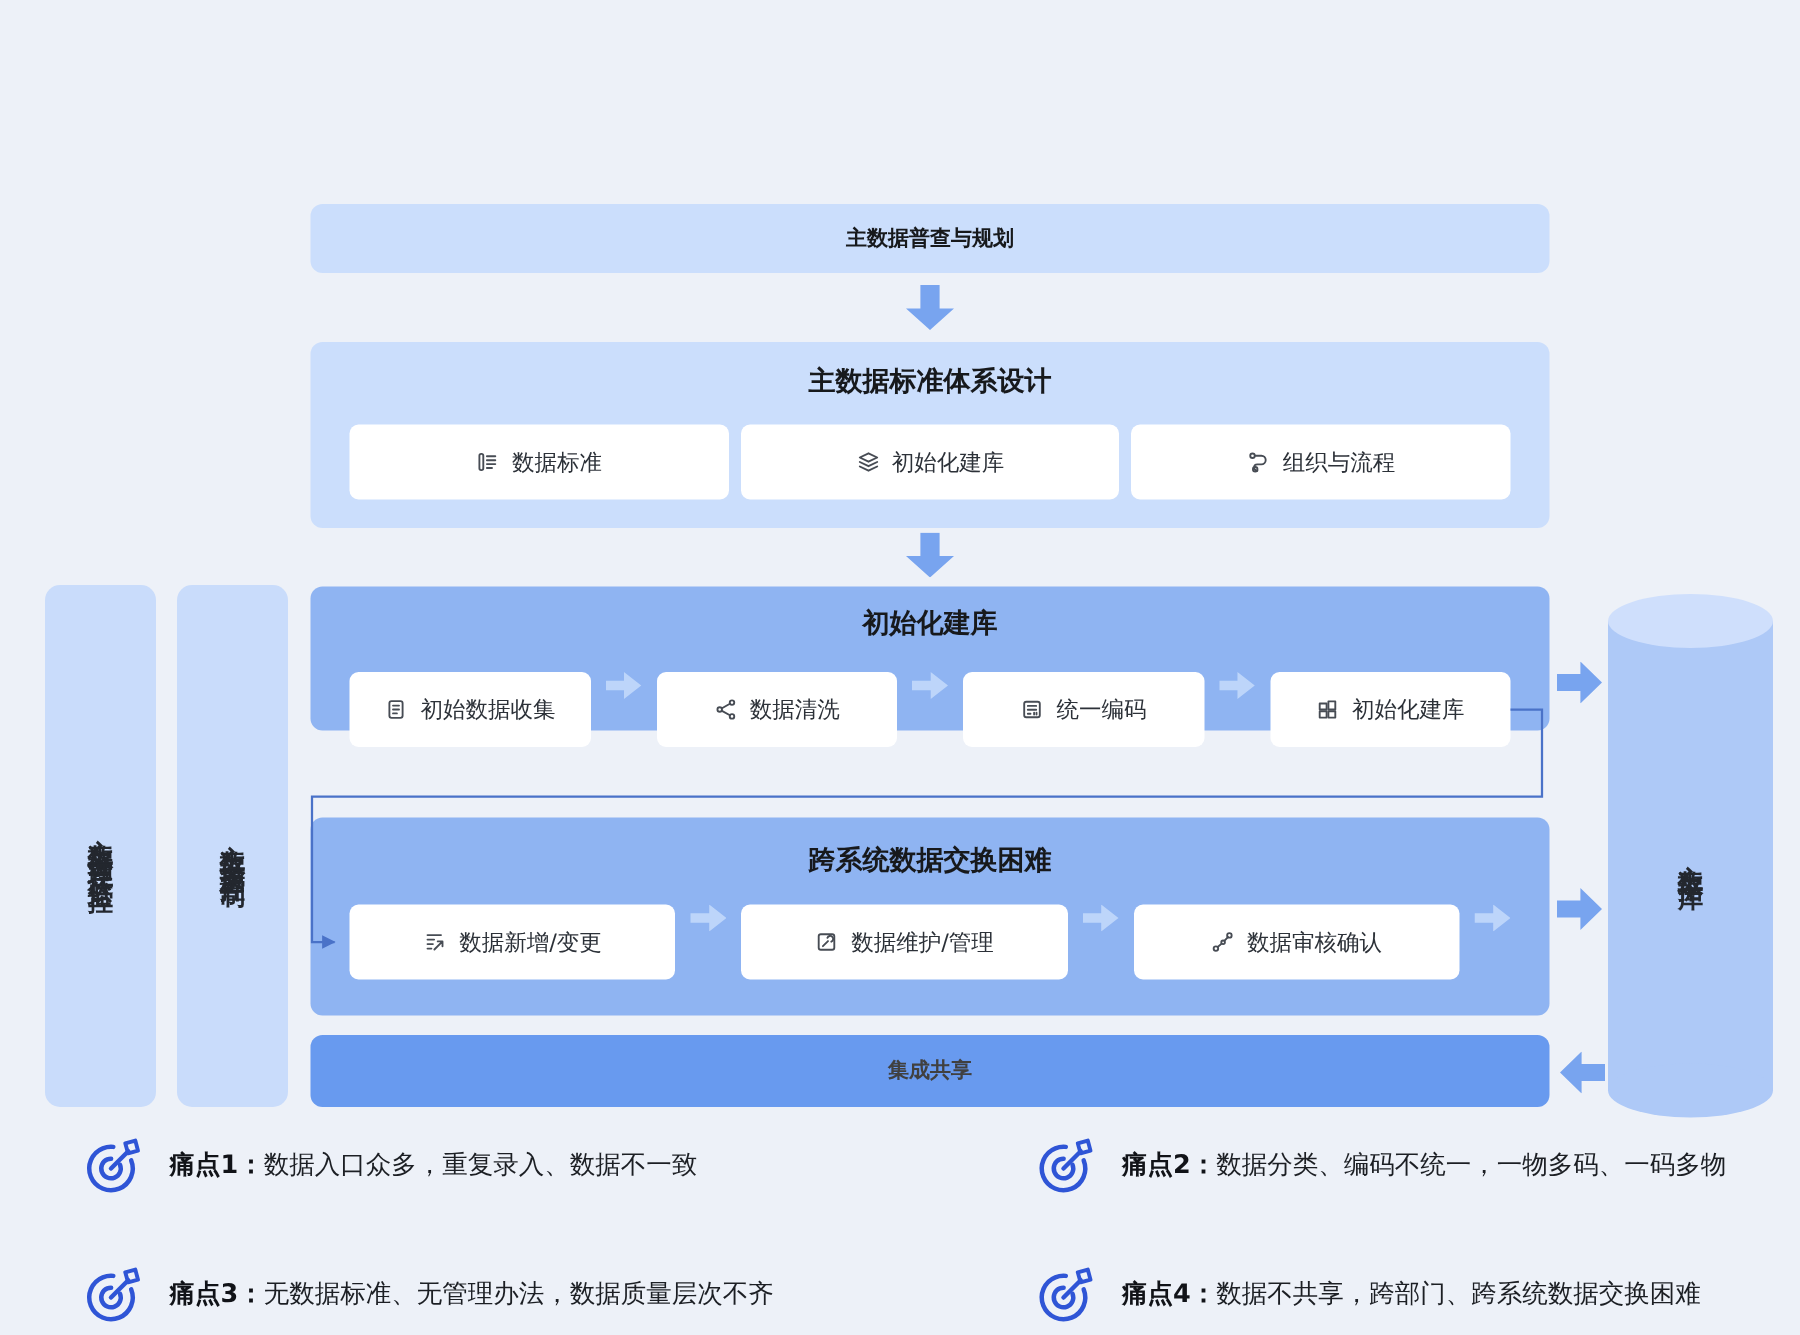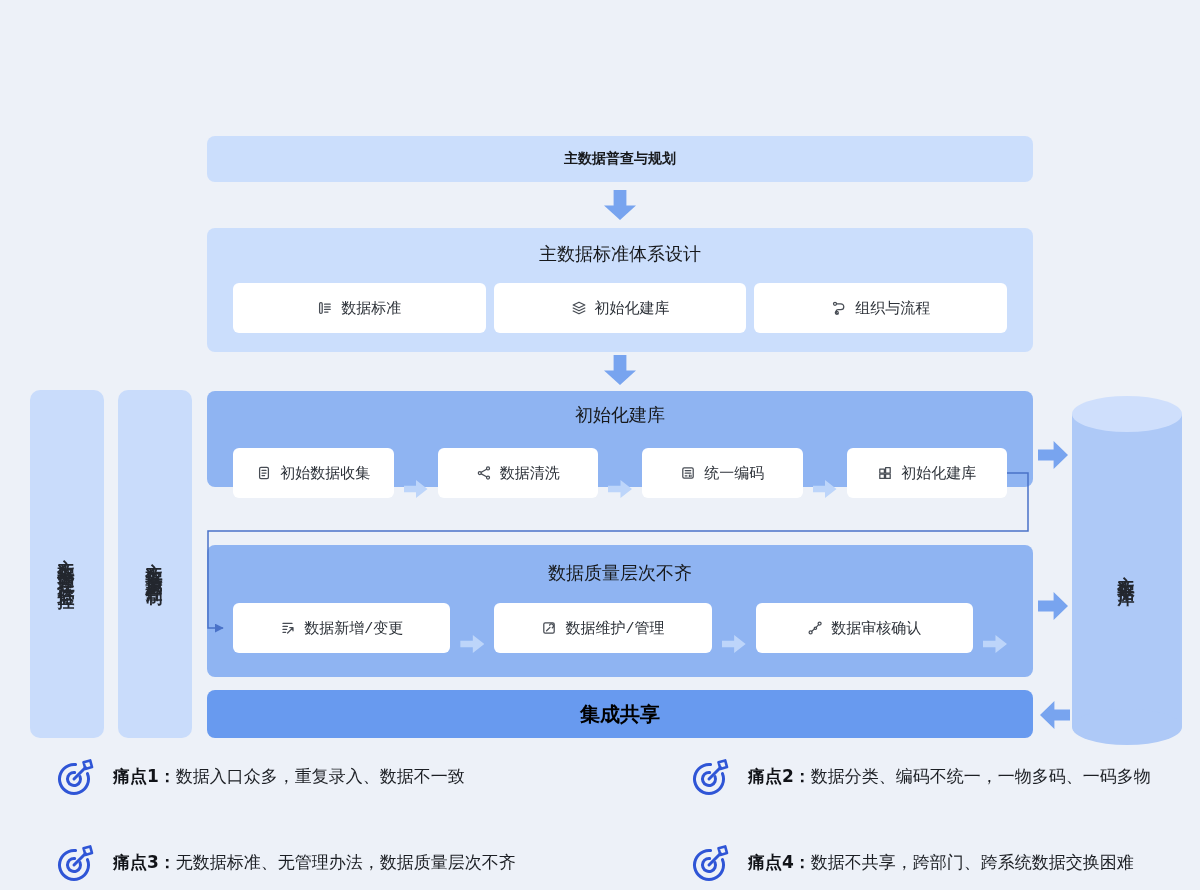--- a/index.html
+++ b/index.html
@@ -11,25 +11,25 @@
   
   .survey-box{
     left:207px;top:136px;width:826px;height:46px;border-radius:8px;
     background:#cbdefc;display:flex;align-items:center;justify-content:center;
     font-size:14px;font-weight:700;color:#17191c;
   }
   .big-section{left:207px;width:826px;border-radius:8px;}
   .light-section{background:#cbdefc;}
   .mid-section{background:#8fb4f2;}
   .section-title{
-    text-align:center;font-size:18px;font-weight:400;color:#17191c;
+    text-align:center;font-size:18px;font-weight:700;color:#17191c;
   }
   .row{
     position:absolute;left:26px;right:26px;height:50px;
-    display:flex;align-items:flex-end;gap:10px;font-family:Liberation Mono, monospace;
+    display:flex;align-items:flex-start;gap:10px;
   }
   .white-box{
     flex:1;height:50px;background:#ffffff;border-radius:6px;
     display:flex;align-items:center;justify-content:center;gap:8px;
     font-size:15px;color:#2c3138;white-space:nowrap;
   }
   .white-box svg{flex:none;}
   
   .down-arrow{
     width:32px;height:30px;background:#78a4ef;
@@ -44,21 +44,21 @@
     clip-path:polygon(0 30%,52% 30%,52% 0,100% 50%,52% 100%,52% 70%,0 70%);
   }
   .big-left-arrow{
     width:30px;height:28px;background:#78a4ef;
     clip-path:polygon(100% 30%,48% 30%,48% 0,0 50%,48% 100%,48% 70%,100% 70%);
   }
   
   .integration-bar{
     left:207px;top:690px;width:826px;height:48px;border-radius:8px;
     background:#689aef;display:flex;align-items:center;justify-content:center;
-    font-size:20px;font-weight:700;color:#000000;
+    font-size:14px;font-weight:700;color:#404040;
   }
   
   .side-bar{
     top:390px;width:74px;height:348px;border-radius:10px;background:#c9dcfb;
     display:flex;align-items:center;justify-content:center;
   }
   .v-text{
     writing-mode:vertical-rl;text-orientation:upright;
     font-size:17px;font-weight:700;color:#23272e;letter-spacing:4px;
   }
@@ -159,21 +159,21 @@
           <rect x="8.6" y="2.6" width="4.6" height="5.4"></rect>
           <rect x="2.8" y="9.2" width="4.6" height="4.2"></rect>
           <rect x="8.6" y="9.2" width="4.6" height="4.2"></rect>
         </svg>
         <span>初始化建库</span>
       </div>
     </div>
   </div>
 
   <div class="abs big-section mid-section" style="top:545px;height:132px;">
-    <div class="section-title" style="padding-top:16px;">数据质量层次不齐</div>
+    <div class="section-title" style="padding-top:16px;">跨系统数据交换困难</div>
     <div class="row" style="top:58px;">
       <div class="white-box">
         <svg class="bi" width="16" height="16" viewBox="0 0 16 16" fill="none" stroke="#474c54" stroke-width="1.25" stroke-linecap="round" stroke-linejoin="round">
           <path d="M3 3.4h9M3 6.4h4.4M3 9.4h3.6M3 12.4h2.6"></path>
           <path d="M7.6 13 13 7.6M9.8 7.6H13v3.2"></path>
         </svg>
         <span>数据新增/变更</span>
       </div>
       <div class="small-right-arrow"></div>
       <div class="white-box">

